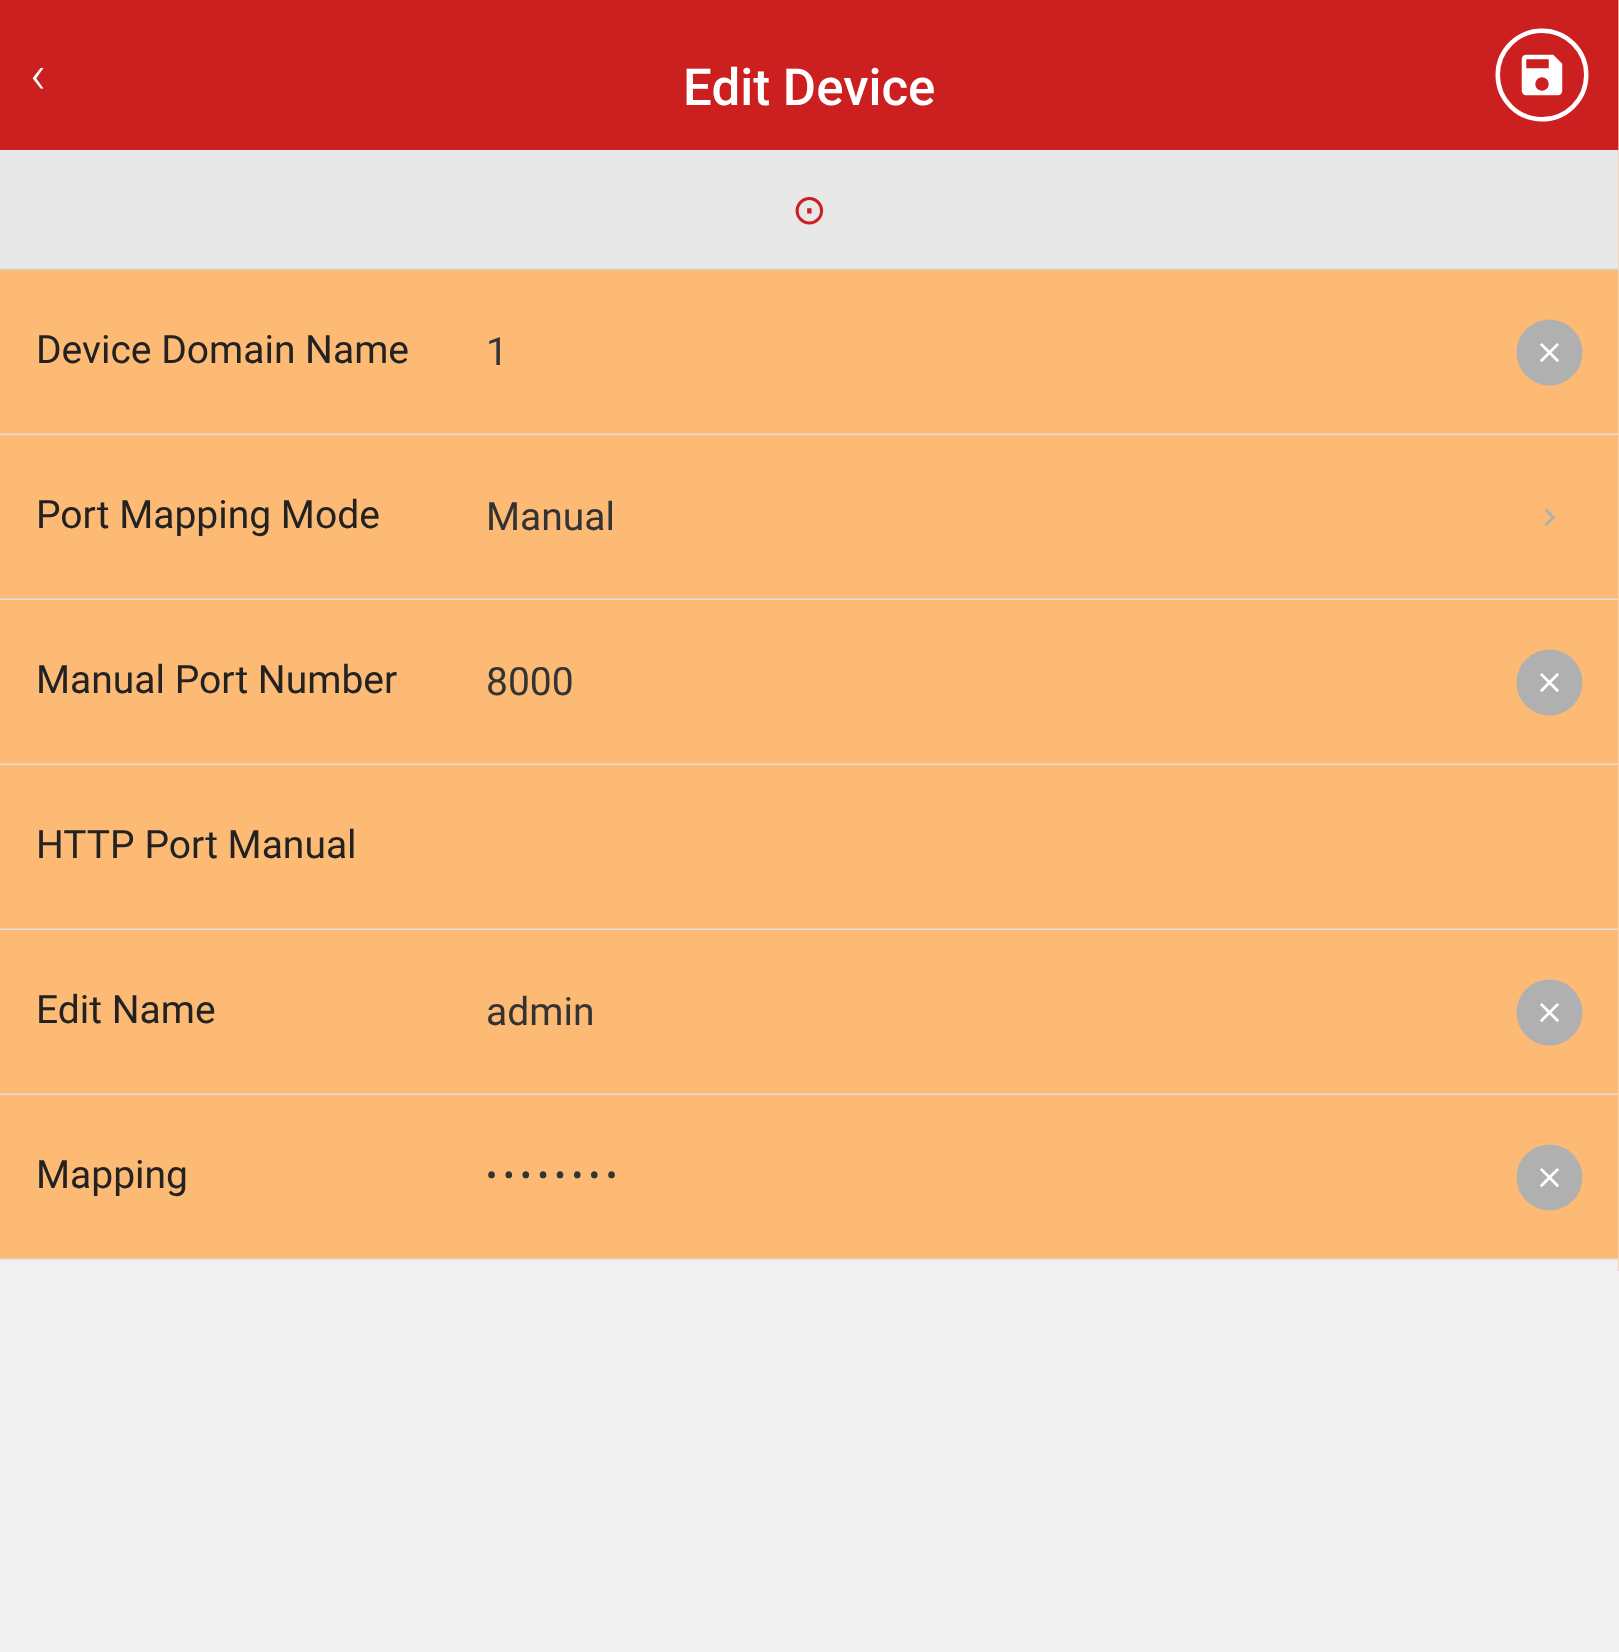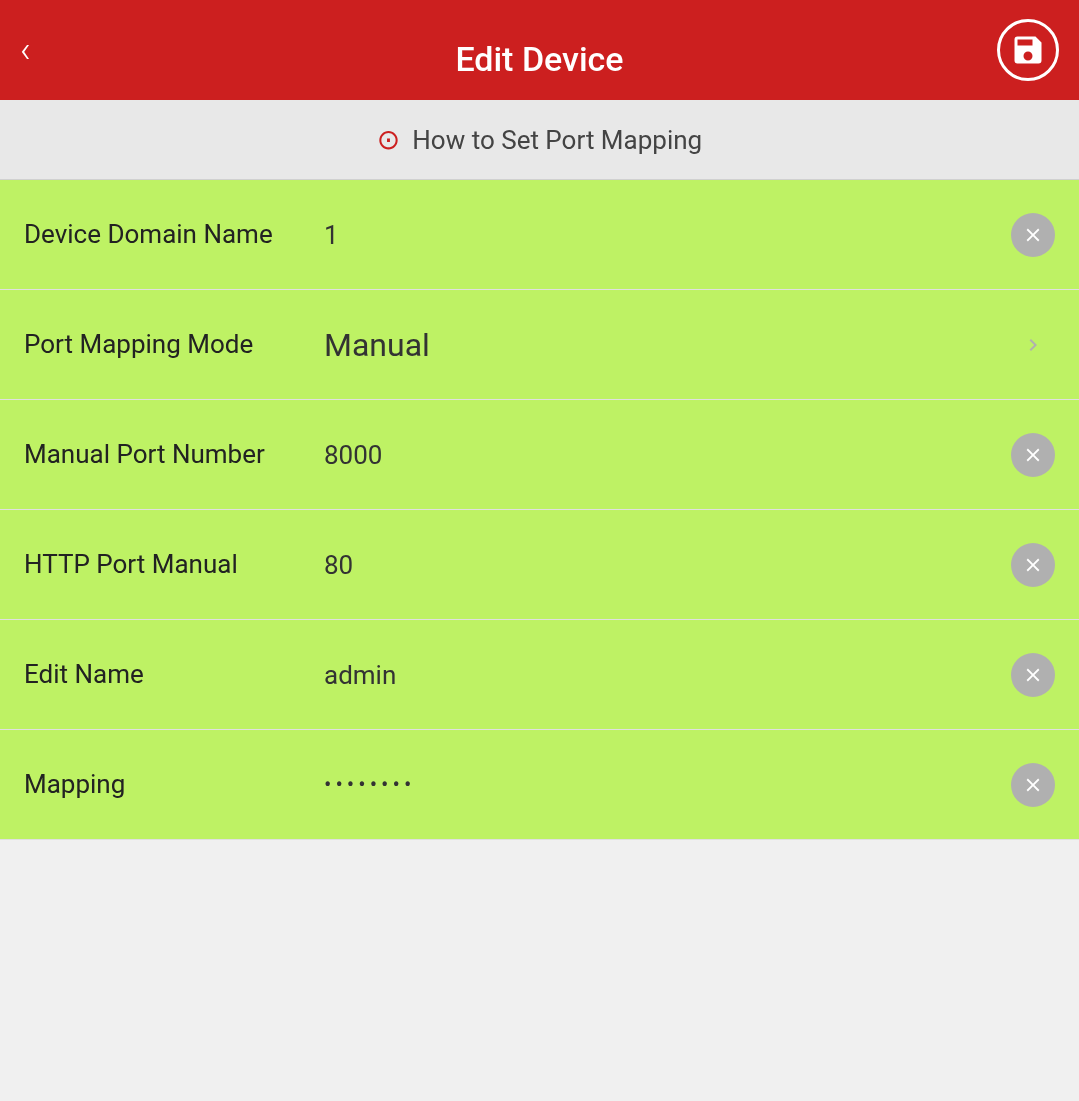--- a/index.html
+++ b/index.html
@@ -80,21 +80,21 @@
       line-height: 1;
     }
 
     .info-text {
       color: #444;
       font-size: 26px;
     }
 
     
     .form-container {
-      background: #bef264;
+      background: #fdba74;
     }
 
     .form-row {
       display: flex;
       align-items: center;
       min-height: 110px;
       padding: 20px 24px;
       border-bottom: 1px solid #e0e0e0;
       position: relative;
     }
@@ -157,21 +157,21 @@
       flex-shrink: 0;
     }
 
     .chevron-btn svg {
       width: 24px;
       height: 24px;
       fill: #b0b0b0;
     }
 
     .form-value-text {
-      font-size: 32px;
+      font-size: 26px;
       color: #333;
       flex: 1;
     }
 
     
     .password-dots {
       font-size: 22px;
       letter-spacing: 4px;
       color: #333;
     }
@@ -184,21 +184,20 @@
   <span class="header-title">Edit Device</span>
   <div class="header-save">
     <svg viewBox="0 0 24 24" xmlns="http://www.w3.org/2000/svg">
       <path d="M17 3H5a2 2 0 0 0-2 2v14a2 2 0 0 0 2 2h14a2 2 0 0 0 2-2V7l-4-4zm-5 16a3 3 0 1 1 0-6 3 3 0 0 1 0 6zm3-10H5V5h10v4z"></path>
     </svg>
   </div>
 </div>
 
 <div class="info-bar">
   <span class="info-icon">⊙</span>
-  <span class="info-text">How to Set Port Mapping</span>
 </div>
 
 <div class="form-container">
 
   <div class="form-row">
     <span class="form-label">Device Domain Name</span>
     <div class="form-value-area">
       <input class="form-input-text" type="text" value="1" style="">
       <div class="clear-btn">
         <svg viewBox="0 0 24 24">
@@ -227,28 +226,20 @@
       <div class="clear-btn">
         <svg viewBox="0 0 24 24">
           <path d="M19 6.41L17.59 5 12 10.59 6.41 5 5 6.41 10.59 12 5 17.59 6.41 19 12 13.41 17.59 19 19 17.59 13.41 12z"></path>
         </svg>
       </div>
     </div>
   </div>
 
   <div class="form-row">
     <span class="form-label">HTTP Port Manual</span>
-    <div class="form-value-area">
-      <input class="form-input-text" type="text" value="80" style="">
-      <div class="clear-btn">
-        <svg viewBox="0 0 24 24">
-          <path d="M19 6.41L17.59 5 12 10.59 6.41 5 5 6.41 10.59 12 5 17.59 6.41 19 12 13.41 17.59 19 19 17.59 13.41 12z"></path>
-        </svg>
-      </div>
-    </div>
   </div>
 
   <div class="form-row">
     <span class="form-label">Edit Name</span>
     <div class="form-value-area">
       <input class="form-input-text" type="text" value="admin" style="">
       <div class="clear-btn">
         <svg viewBox="0 0 24 24">
           <path d="M19 6.41L17.59 5 12 10.59 6.41 5 5 6.41 10.59 12 5 17.59 6.41 19 12 13.41 17.59 19 19 17.59 13.41 12z"></path>
         </svg>

